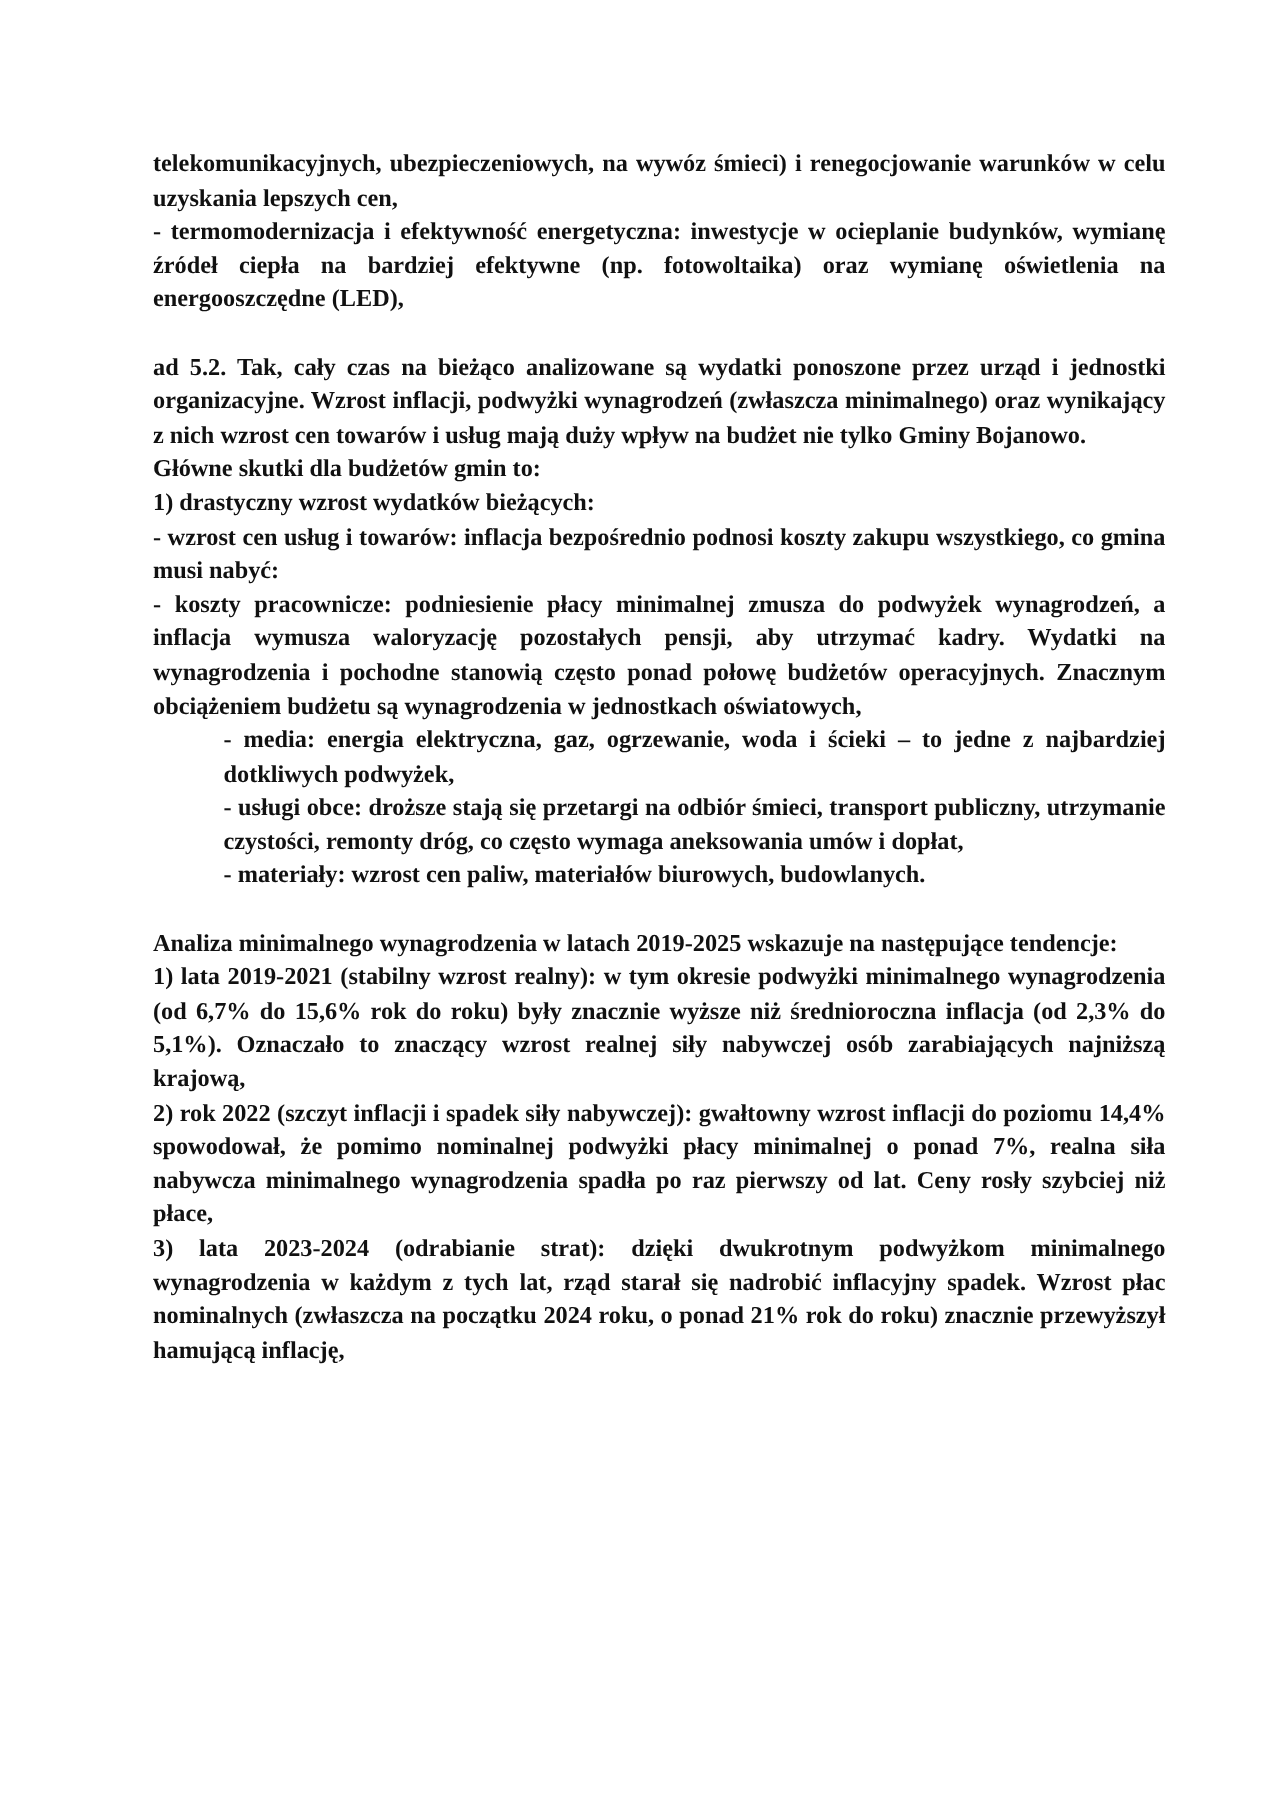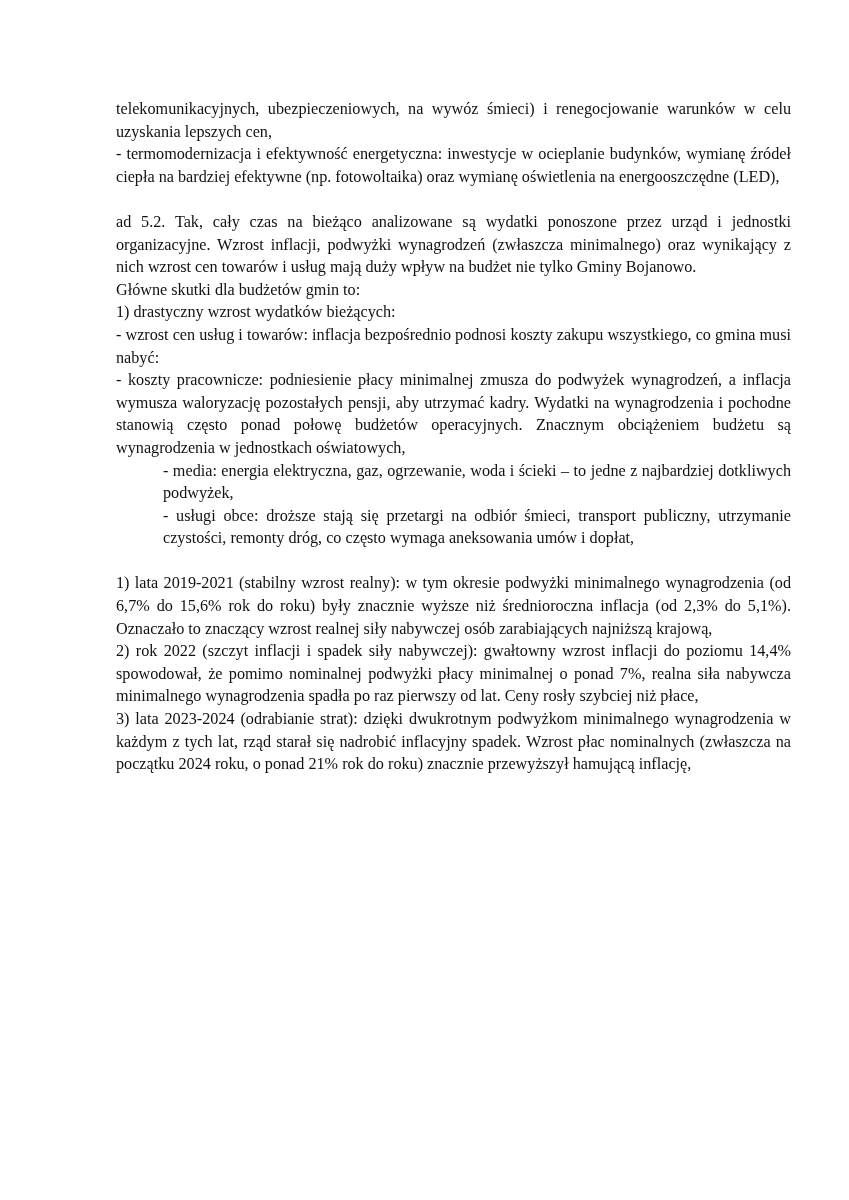--- a/index.html
+++ b/index.html
@@ -12,23 +12,24 @@
       height: 1200px;
       position: relative;
       overflow: hidden;
       color: #111111;
       font-family: "Liberation Serif", "DejaVu Serif", serif;
       font-size: 16.2px;
       line-height: 22.6px;
     }
     .page {
       position: absolute;
-      left: 116px;
+      left: 102px;
       top: 98px;
       width: 675px;
+      font-weight: bold;
     }
     .p {
       margin: 0;
       text-align: justify;
     }
     .p.last-left {
       text-align-last: left;
     }
     .gap {
       height: 22.6px;
@@ -51,24 +52,26 @@
 
   <div>
     <p class="p last-left">ad 5.2. Tak, cały czas na bieżąco analizowane są wydatki ponoszone przez urząd i jednostki organizacyjne. Wzrost inflacji, podwyżki wynagrodzeń (zwłaszcza minimalnego) oraz wynikający z nich wzrost cen towarów i usług mają duży wpływ na budżet nie tylko Gminy Bojanowo.</p>
     <p class="p last-left">Główne skutki dla budżetów gmin to:</p>
     <p class="p last-left">1) drastyczny wzrost wydatków bieżących:</p>
     <p class="p last-left">- wzrost cen usług i towarów: inflacja bezpośrednio podnosi koszty zakupu wszystkiego, co gmina musi nabyć:</p>
     <p class="p last-left">- koszty pracownicze: podniesienie płacy minimalnej zmusza do podwyżek wynagrodzeń, a inflacja wymusza waloryzację pozostałych pensji, aby utrzymać kadry. Wydatki na wynagrodzenia i pochodne stanowią często ponad połowę budżetów operacyjnych. Znacznym obciążeniem budżetu są wynagrodzenia w jednostkach oświatowych,</p>
     <div class="indent">
       <p class="p last-left">- media: energia elektryczna, gaz, ogrzewanie, woda i ścieki – to jedne z najbardziej dotkliwych podwyżek,</p>
       <p class="p last-left">- usługi obce: droższe stają się przetargi na odbiór śmieci, transport publiczny, utrzymanie czystości, remonty dróg, co często wymaga aneksowania umów i dopłat,</p>
+      <p class="p last-left">- materiały: wzrost cen paliw, materiałów biurowych, budowlanych.</p>
     </div>
   </div>
 
   <div class="gap"></div>
 
   <div>
+    <p class="p last-left">Analiza minimalnego wynagrodzenia w latach 2019-2025 wskazuje na następujące tendencje:</p>
     <p class="p last-left">1) lata 2019-2021 (stabilny wzrost realny): w tym okresie podwyżki minimalnego wynagrodzenia (od 6,7% do 15,6% rok do roku) były znacznie wyższe niż średnioroczna inflacja (od 2,3% do 5,1%). Oznaczało to znaczący wzrost realnej siły nabywczej osób zarabiających najniższą krajową,</p>
     <p class="p last-left">2) rok 2022 (szczyt inflacji i spadek siły nabywczej): gwałtowny wzrost inflacji do poziomu 14,4% spowodował, że pomimo nominalnej podwyżki płacy minimalnej o ponad 7%, realna siła nabywcza minimalnego wynagrodzenia spadła po raz pierwszy od lat. Ceny rosły szybciej niż płace,</p>
     <p class="p last-left">3) lata 2023-2024 (odrabianie strat): dzięki dwukrotnym podwyżkom minimalnego wynagrodzenia w każdym z tych lat, rząd starał się nadrobić inflacyjny spadek. Wzrost płac nominalnych (zwłaszcza na początku 2024 roku, o ponad 21% rok do roku) znacznie przewyższył hamującą inflację,</p>
   </div>
 
 </div>
 
 </body></html>

